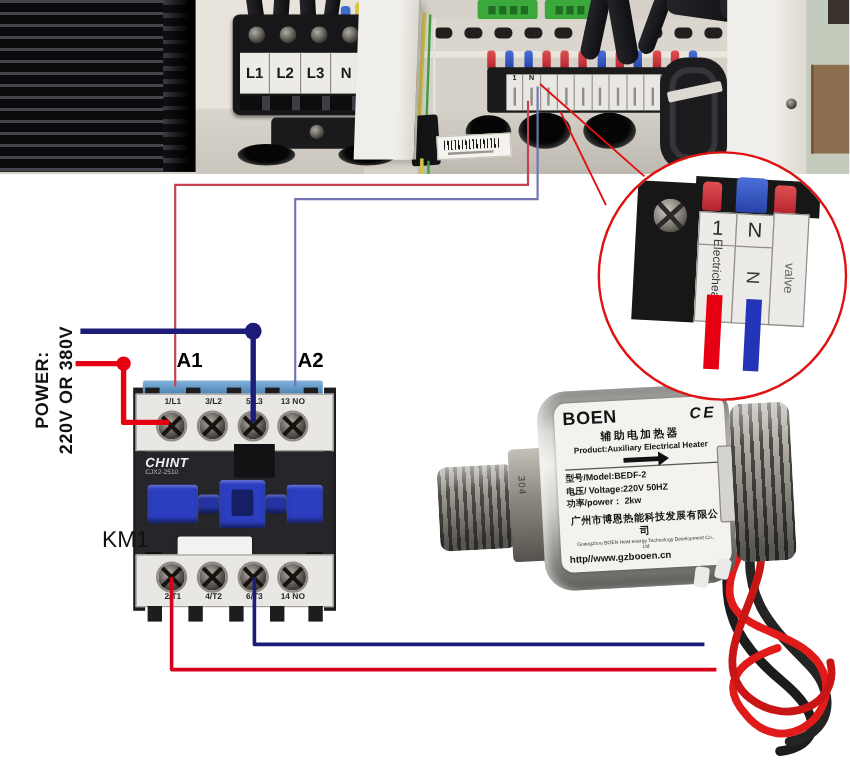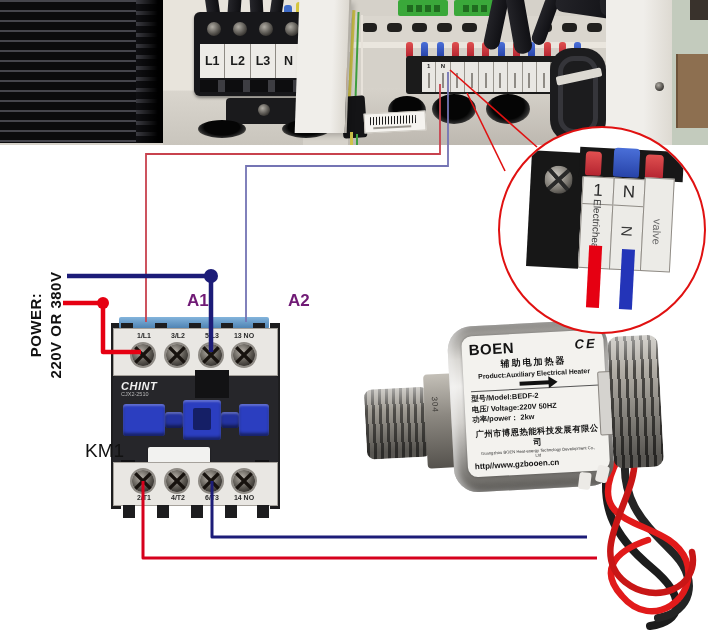--- a/index.html
+++ b/index.html
@@ -62,21 +62,21 @@
   .kmtab{position:absolute;width:12px;height:13px;background:#1d1d1f;}
   .kmplate{position:absolute;left:0;width:165px;background:#e9e7e3;border:1px solid #a5a19b;box-sizing:border-box;}
   .scr{position:absolute;width:22px;height:22px;border-radius:50%;
     background:linear-gradient(45deg,transparent 43%,#17120e 46% 54%,transparent 57%),linear-gradient(-45deg,transparent 43%,#17120e 46% 54%,transparent 57%),radial-gradient(circle at 40% 35%,#b5b0a8,#5a5650 52%,#2e2b28 82%);
     box-shadow:0 0 0 2px #8f8b85;}
   .tlab{position:absolute;width:36px;text-align:center;font-size:7px;font-weight:bold;color:#2a2a2a;}
   .kmbody{position:absolute;left:0;top:61px;width:165px;height:94px;background:#26262a;border-radius:3px;}
   .mechblue{position:absolute;background:#2b3ec0;border-radius:3px;box-shadow:inset 0 2px 2px rgba(255,255,255,.25),inset 0 -3px 3px rgba(0,0,0,.45);}
   .wlabel{position:absolute;left:35px;top:132px;width:62px;height:22px;background:#f2f2f0;border-radius:2px;box-shadow:0 1px 2px rgba(0,0,0,.4);}
   
-  .biglab{z-index:60;font-weight:bold;color:#701a75;padding-left:40px;}
+  .biglab{z-index:60;font-weight:bold;color:#000000;}
   .powerlab{left:-38px;top:304px;width:170px;height:42px;transform:rotate(-90deg);text-align:center;font-size:15px;font-weight:bold;color:#111;line-height:1.35;letter-spacing:.5px;z-index:60;}
   
   .heater{left:365px;top:318px;width:300px;height:185px;transform:rotate(-3deg);z-index:45;}
   .thrL{position:absolute;left:0;top:64px;width:64px;height:70px;border-radius:8px;
     background:linear-gradient(180deg,rgba(255,255,255,.5),rgba(255,255,255,0) 30%,rgba(0,0,0,.45) 90%),repeating-linear-gradient(90deg,#504e4a 0 3px,#a19d95 3px 7px);}
   .hexL{position:absolute;left:60px;top:52px;width:30px;height:94px;border-radius:4px;background:linear-gradient(180deg,#c4c0b8,#8b8780 45%,#55524d);}
   .hexmark{position:absolute;left:62px;top:78px;font-size:8px;color:#3a3835;transform:rotate(90deg);letter-spacing:1px;}
   .hbody{position:absolute;left:86px;top:6px;width:160px;height:166px;border-radius:24px;
     background:linear-gradient(180deg,#8e8c88 0%,#d9d7d3 20%,#f0efed 36%,#d2d0cc 58%,#8a8884 84%,#5f5d59 100%);box-shadow:inset 4px 0 6px rgba(255,255,255,.5),inset -4px 0 8px rgba(0,0,0,.3);}
   .hlabel{position:absolute;left:100px;top:16px;width:142px;height:141px;background:#f3f2ee;border-radius:10px;box-shadow:0 0 3px rgba(0,0,0,.35);padding:5px 7px;box-sizing:border-box;color:#131313;}

